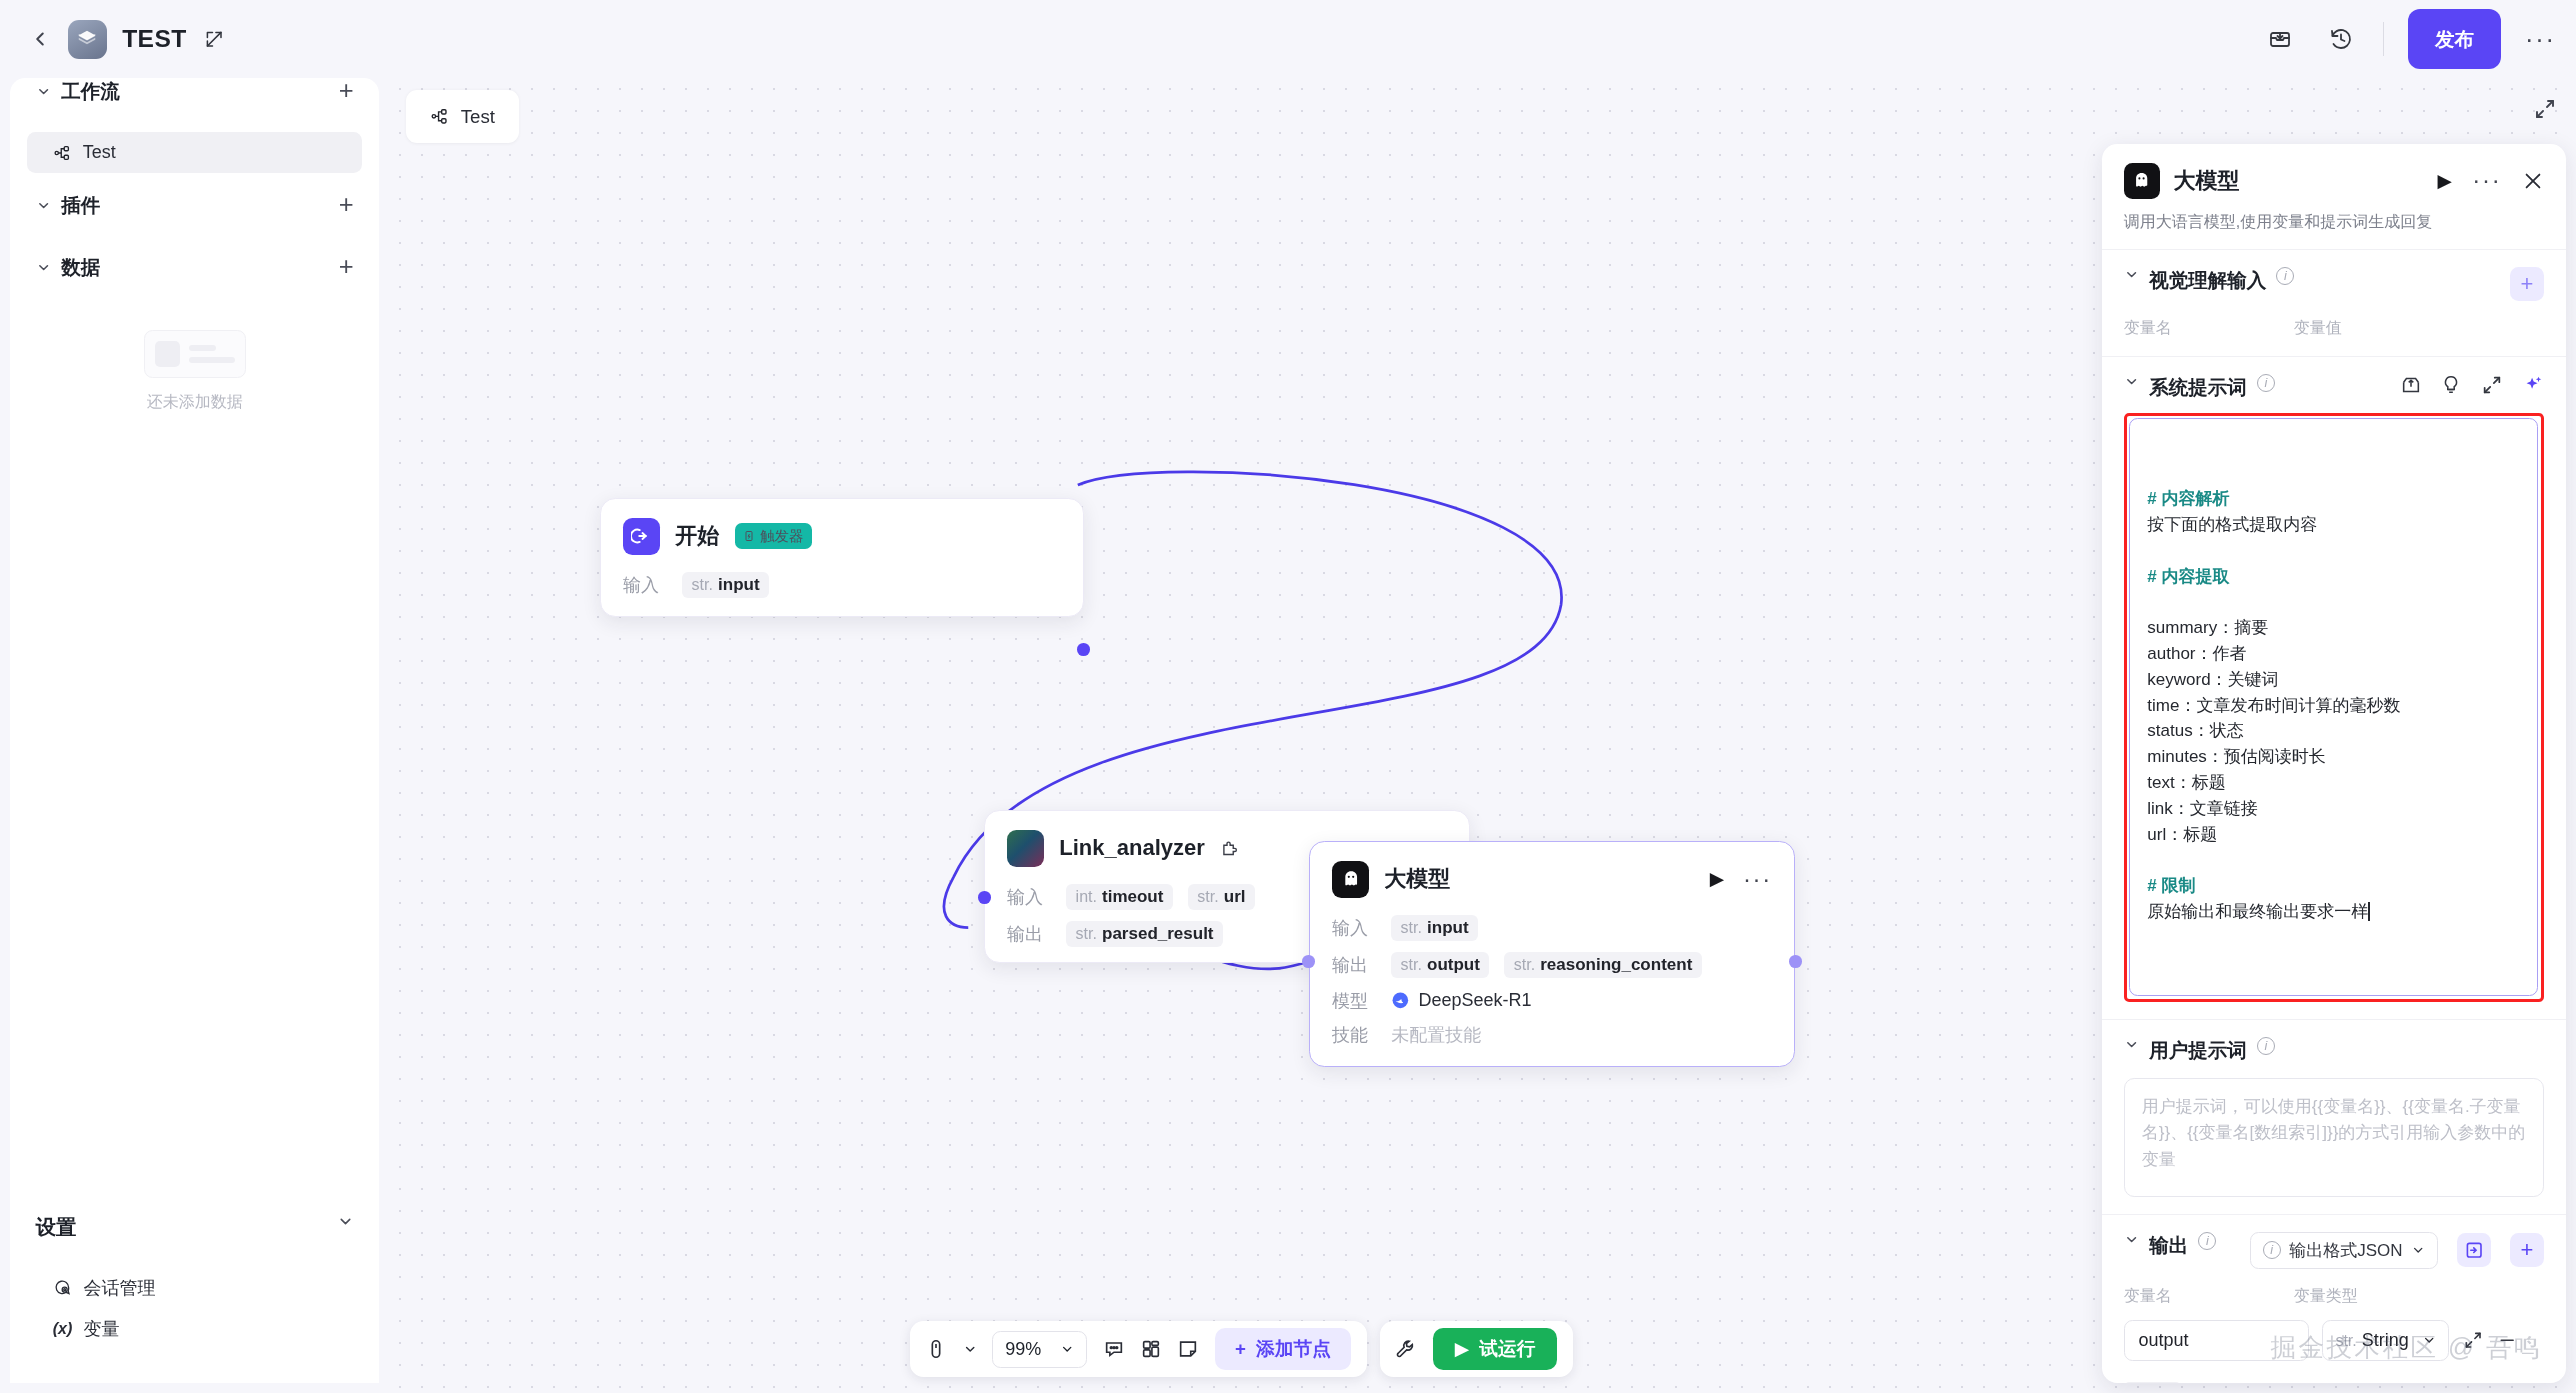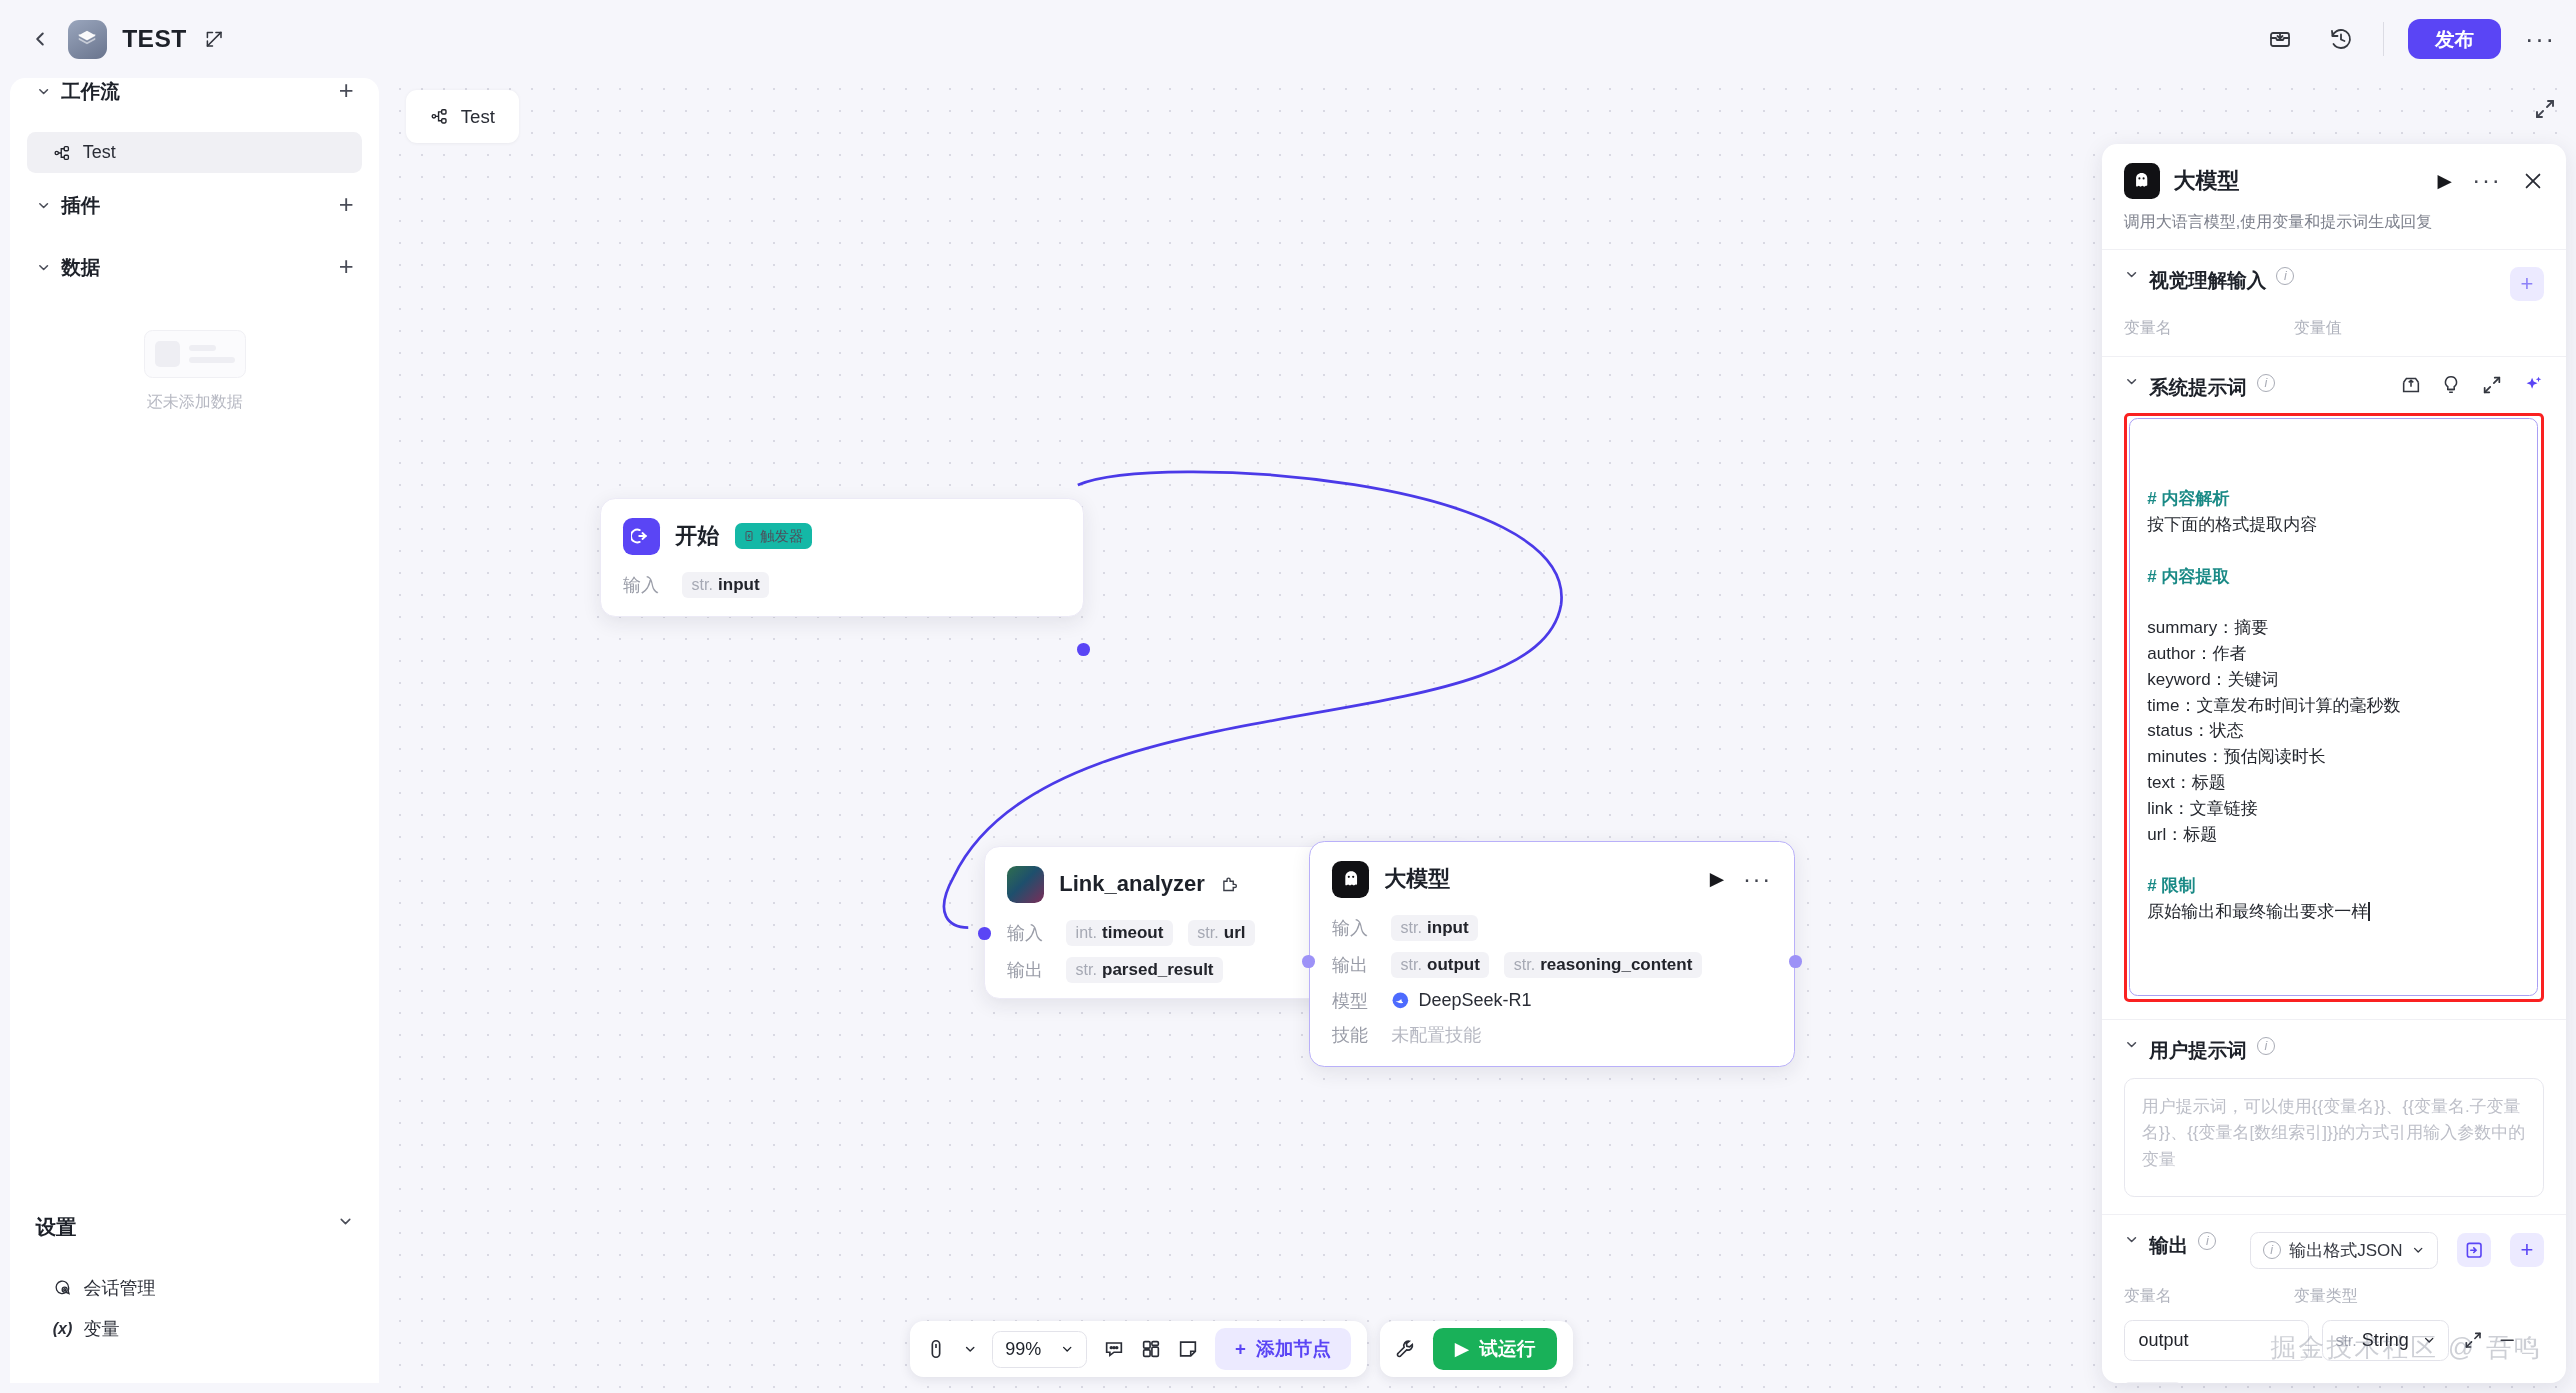--- a/index.html
+++ b/index.html
@@ -44,21 +44,21 @@
   }
   .seg.active { background: #ffffff; color: #1d2129; font-weight: 600;
     box-shadow: 0 0.8px 2.5px rgba(0,0,0,.09); }
 
   .topright { position: absolute; right: 20.4px; top: 0; height: 78px;
     display: flex; align-items: center; gap: 24px; }
   .icon-btn { width: 37px; height: 37px; display:flex; align-items:center;
     justify-content:center; color:#35383f; cursor: pointer; }
   .divider-v { width: 0.8px; height: 34px; background: #dcdce4; }
   .publish-btn {
-    height: 40px; padding: 0 27px; border-radius: 12px; background: #5a45f5;
+    height: 60px; padding: 0 27px; border-radius: 12px; background: #5a45f5;
     color: #fff; font-size: 19.5px; font-weight: 700; display: flex;
     align-items: center; cursor: pointer; border: none;
   }
   .more-dots-top { color:#41444f; font-size: 25.5px; letter-spacing:1.7px; cursor:pointer;}
 
   
   .sidebar {
     position: absolute; left: 10.2px; top: 78px; width: 369px; height: 1305px;
     background: #fff; border-radius: 15.3px 15.3px 0 0;
     display: flex; flex-direction: column;
@@ -446,21 +446,21 @@
           <span class="row-label">输入</span>
           <span class="chip">
             <span class="ty">str.</span>
               <span>input</span>
           </span>
         </div>
       </div>
       <div class="port" style="right:-6.8px;top:144px"></div>
     </div>
 
-    <div class="node" style="left:595px;top:768px;width:486px;height:153px">
+    <div class="node" style="left:595px;top:732px;width:486px;height:153px">
       <div class="node-head">
         <div class="node-ico pic"></div>
         <div class="node-title">Link_analyzer</div>
         <span style="color:#3b3e48">
           <svg width="18.7" height="18.7" viewBox="0 0 24 24" fill="none" stroke="currentColor" stroke-width="1.8">
               <path d="M5 8h4V6a2 2 0 114 0v2h4v4h2a2 2 0 110 4h-2v4H5z"></path>
             </svg>
         </span>
         <div class="node-head-right">
           <span class="play-tri">▶</span>

